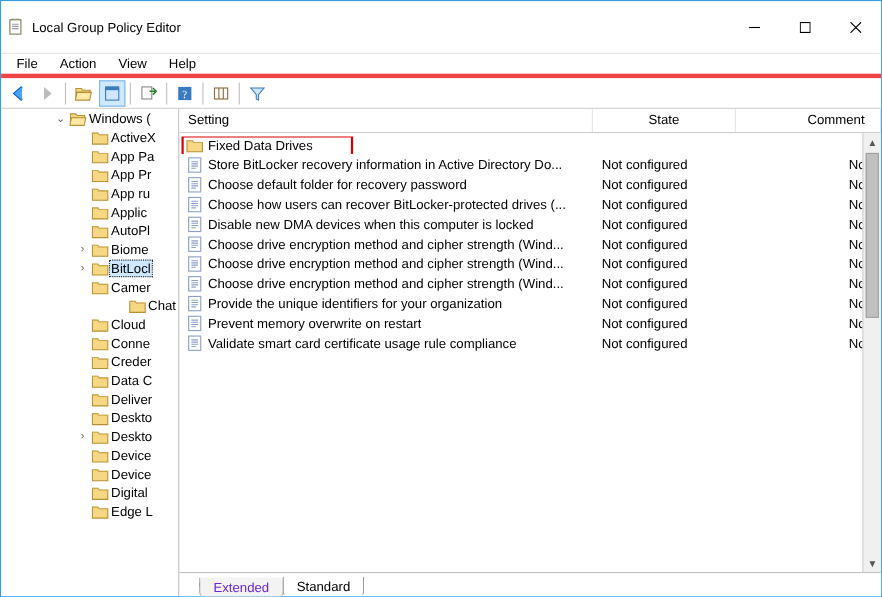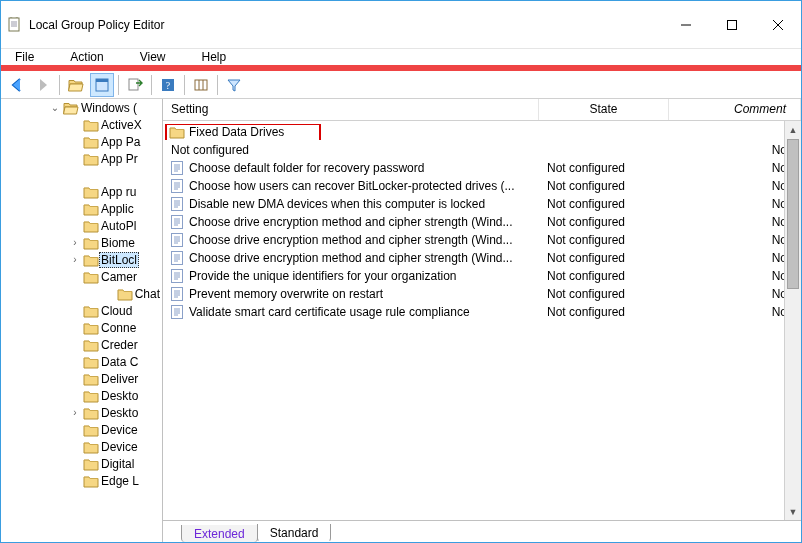--- a/index.html
+++ b/index.html
@@ -5,21 +5,21 @@
   * { box-sizing: border-box; }
   html,body { margin:0; padding:0; font-family: "Segoe UI", Tahoma, sans-serif; font-size:12px; color:#000; }
   .window { width:802px; height:543px; border:1px solid #3a9de0; background:#fff; display:flex; flex-direction:column; position:relative; }
   
   .titlebar { height:48px; display:flex; align-items:center; padding:0 0 0 6px; border-bottom:1px solid #e5e5e5; }
   .titlebar .app-icon { width:16px; height:16px; margin-right:6px; }
   .titlebar .title { flex:0 0 auto; }
   .titlebar .spacer { flex:1; }
   .titlebar .win-btn { width:46px; height:30px; display:flex; align-items:center; justify-content:center; }
   
-  .menubar { height:22px; display:flex; align-items:center; padding:0 4px; gap:16px; border-bottom:6px solid #ef4444; }
+  .menubar { height:22px; display:flex; align-items:center; padding:0 4px; gap:0; border-bottom:4px solid #ef4444; }
   .menubar .menu-item { padding:2px 10px; }
   
   .toolbar { height:28px; display:flex; align-items:center; padding:2px 4px; border-bottom:1px solid #d0d0d0; gap:2px; }
   .toolbar .tbtn { width:24px; height:24px; display:flex; align-items:center; justify-content:center; border:1px solid transparent; }
   .toolbar .sep { width:1px; height:20px; background:#c0c0c0; margin:0 2px; }
   .toolbar .tbtn.active { border:1px solid #7eb4ea; background:#cde8ff; }
   
   .body { flex:1; display:flex; min-height:0; }
   .tree-pane { width:162px; border-right:1px solid #c0c0c0; overflow:hidden; position:relative; }
   .tree-scroll { position:absolute; inset:0; overflow:hidden; }
@@ -29,21 +29,21 @@
   .tree-node .folder { width:16px; height:16px; flex:0 0 16px; }
   .tree-node .label { padding:0 2px; }
   .tree-node.selected .label { background:#cde8ff; border:1px dotted #333; padding:0 1px; }
   
   .details-pane { flex:1; display:flex; flex-direction:column; min-width:0; }
   .list-wrap { flex:1; overflow:auto; position:relative; }
   .list-header { display:flex; height:22px; border-bottom:1px solid #d0d0d0; position:sticky; top:0; background:#fff; }
   .list-header .col { padding:3px 8px; border-right:1px solid #e5e5e5; font-weight:400; }
   .col-setting { flex:0 0 376px; }
   .col-state   { flex:0 0 130px; text-align:center; }
-  .col-comment { flex:1; text-align:right; padding-right:14px !important;font-style:italic; }
+  .col-comment { flex:1; text-align:right; padding-right:14px !important; }
   .list-body { padding:2px 0 12px 0; }
   .row { display:flex; align-items:center; height:18px; }
   .row .c-setting { flex:0 0 376px; display:flex; align-items:center; padding-left:6px; gap:4px; overflow:hidden; white-space:nowrap; text-overflow:ellipsis; }
   .row .c-setting .txt { overflow:hidden; text-overflow:ellipsis; }
   .row .c-state   { flex:0 0 130px; padding-left:8px; white-space:nowrap; }
   .row .c-comment { flex:1; text-align:right; padding-right:14px; }
   .row.highlight .c-setting { position:relative; }
   .row.highlight .c-setting::after { content:""; position:absolute; left:2px; top:-1px; width:152px; height:19px; border:2px solid #d90000; pointer-events:none; }
   
   .icon16 { width:16px; height:16px; flex:0 0 16px; }
@@ -228,21 +228,21 @@
             </svg>
             <span class="label">App Pa</span>
           </div>
           <div class="tree-node" style="padding-left: 66px;">
             <span class="tw"></span>
             <svg class="folder">
               <use href="#folder"></use>
             </svg>
             <span class="label">App Pr</span>
           </div>
-          <div class="tree-node" style="padding-left: 66px; margin-top: 16px;">
+          <div class="tree-node" style="padding-left: 66px;">
             <span class="tw"></span>
             <svg class="folder">
               <use href="#folder"></use>
             </svg>
             <span class="label">App ru</span>
           </div>
           <div class="tree-node" style="padding-left: 66px;">
             <span class="tw"></span>
             <svg class="folder">
               <use href="#folder"></use>
@@ -382,20 +382,26 @@
               <div class="c-setting">
                 <svg class="icon16">
                   <use href="#folder"></use>
                 </svg>
                 <span class="txt">Fixed Data Drives</span>
               </div>
               <div class="c-state"></div>
               <div class="c-comment"></div>
             </div>
             <div class="row">
+              <div class="c-setting">
+                <svg class="icon16">
+                  <use href="#policy"></use>
+                </svg>
+                <span class="txt">Store BitLocker recovery information in Active Directory Do...</span>
+              </div>
               <div class="c-state">Not configured</div>
               <div class="c-comment">No</div>
             </div>
             <div class="row">
               <div class="c-setting">
                 <svg class="icon16">
                   <use href="#policy"></use>
                 </svg>
                 <span class="txt">Choose default folder for recovery password</span>
               </div>

